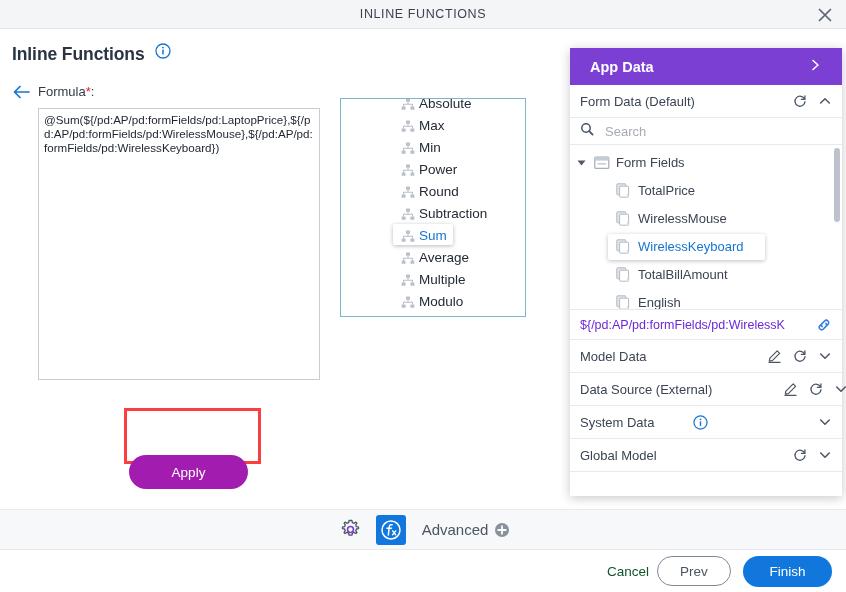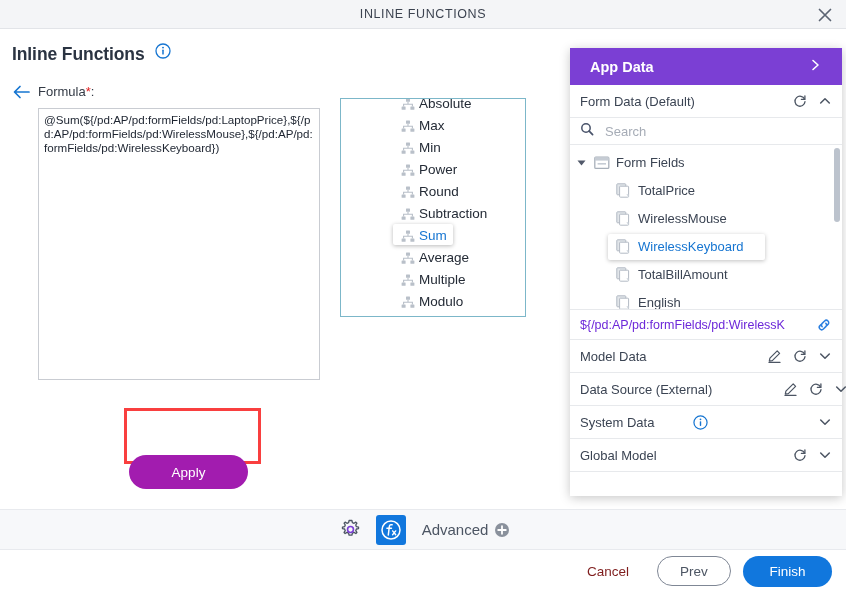--- a/index.html
+++ b/index.html
@@ -301,22 +301,22 @@
 
   
   .footer {
     position: absolute; left: 0; top: 550px;
     width: 846px; height: 42px;
     background: #ffffff;
     display: flex; align-items: center; justify-content: flex-end;
     padding-right: 14px;
   }
   .cancel-link {
-    font-size: 13.5px; color: #7f1d1d;
-    margin-right: 28px; cursor: pointer;
+    font-size: 13.5px; color: #14532d;
+    margin-right: 8px; cursor: pointer;
   }
   .prev-btn {
     width: 74px; height: 30px;
     border: 1px solid #7f8795;
     border-radius: 15px;
     background: #ffffff;
     color: #4c5563; font-size: 13.5px;
     font-family: "Liberation Sans", sans-serif;
     cursor: pointer;
     margin-right: 12px;

